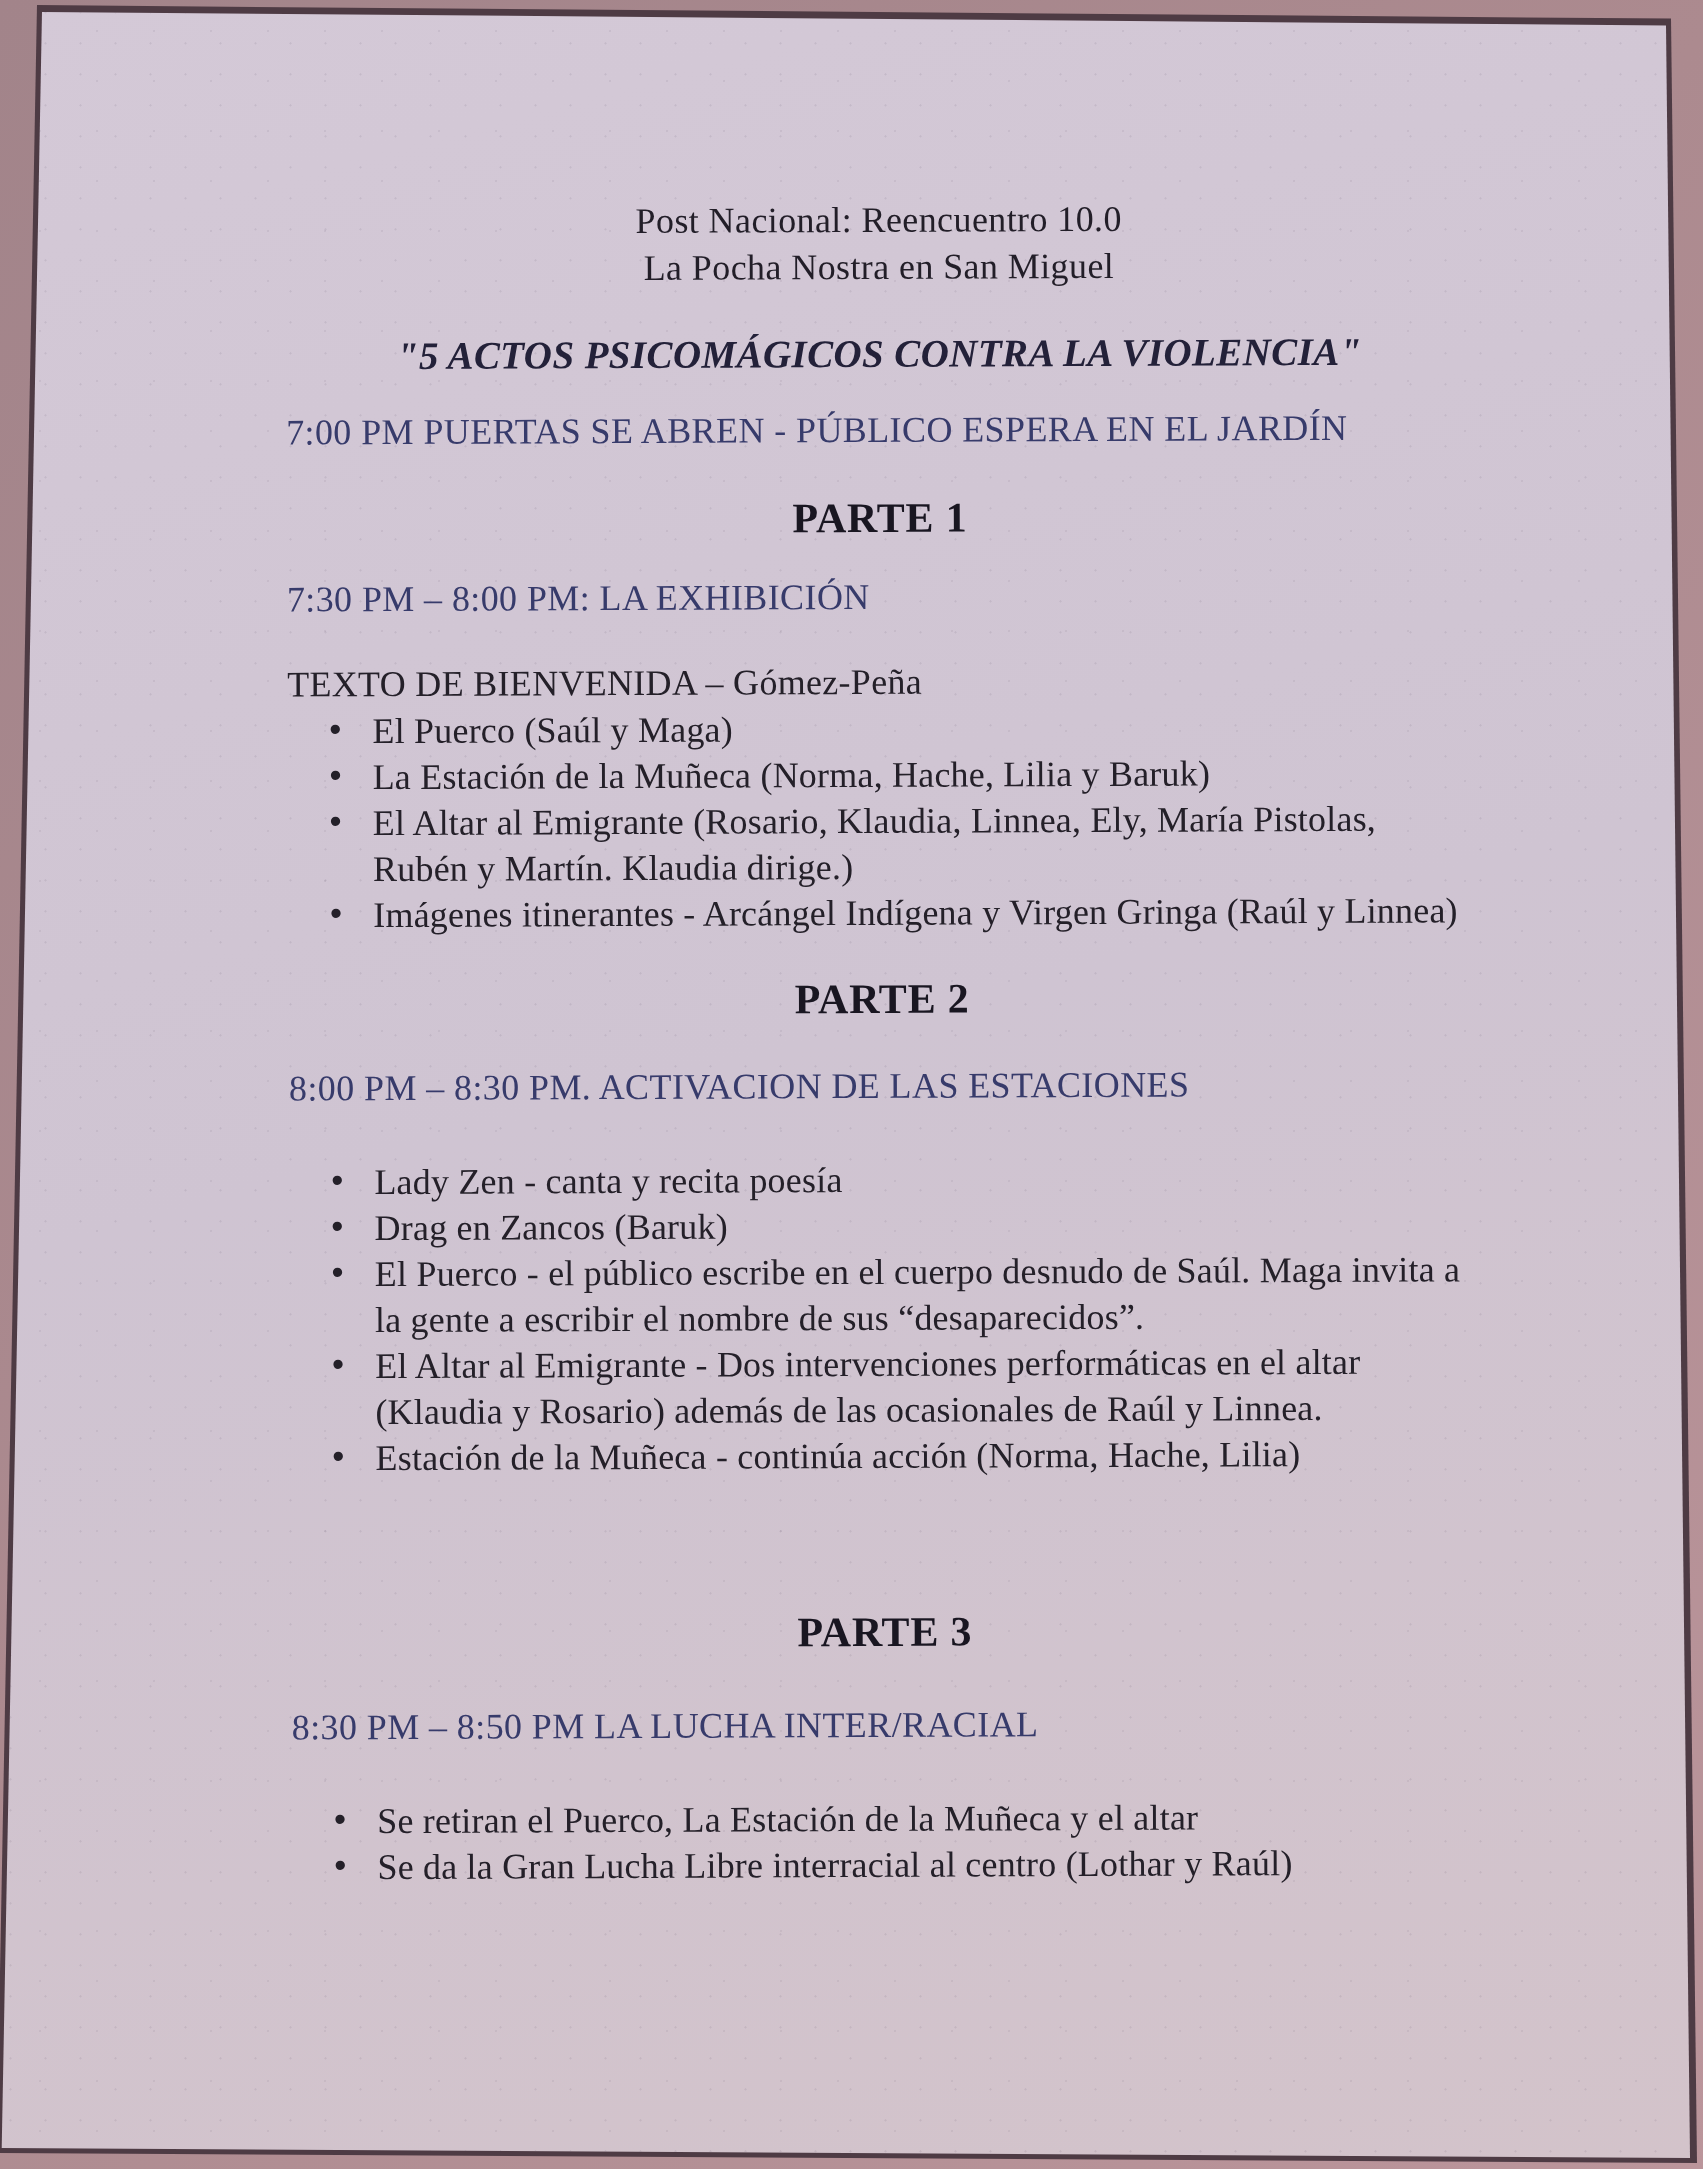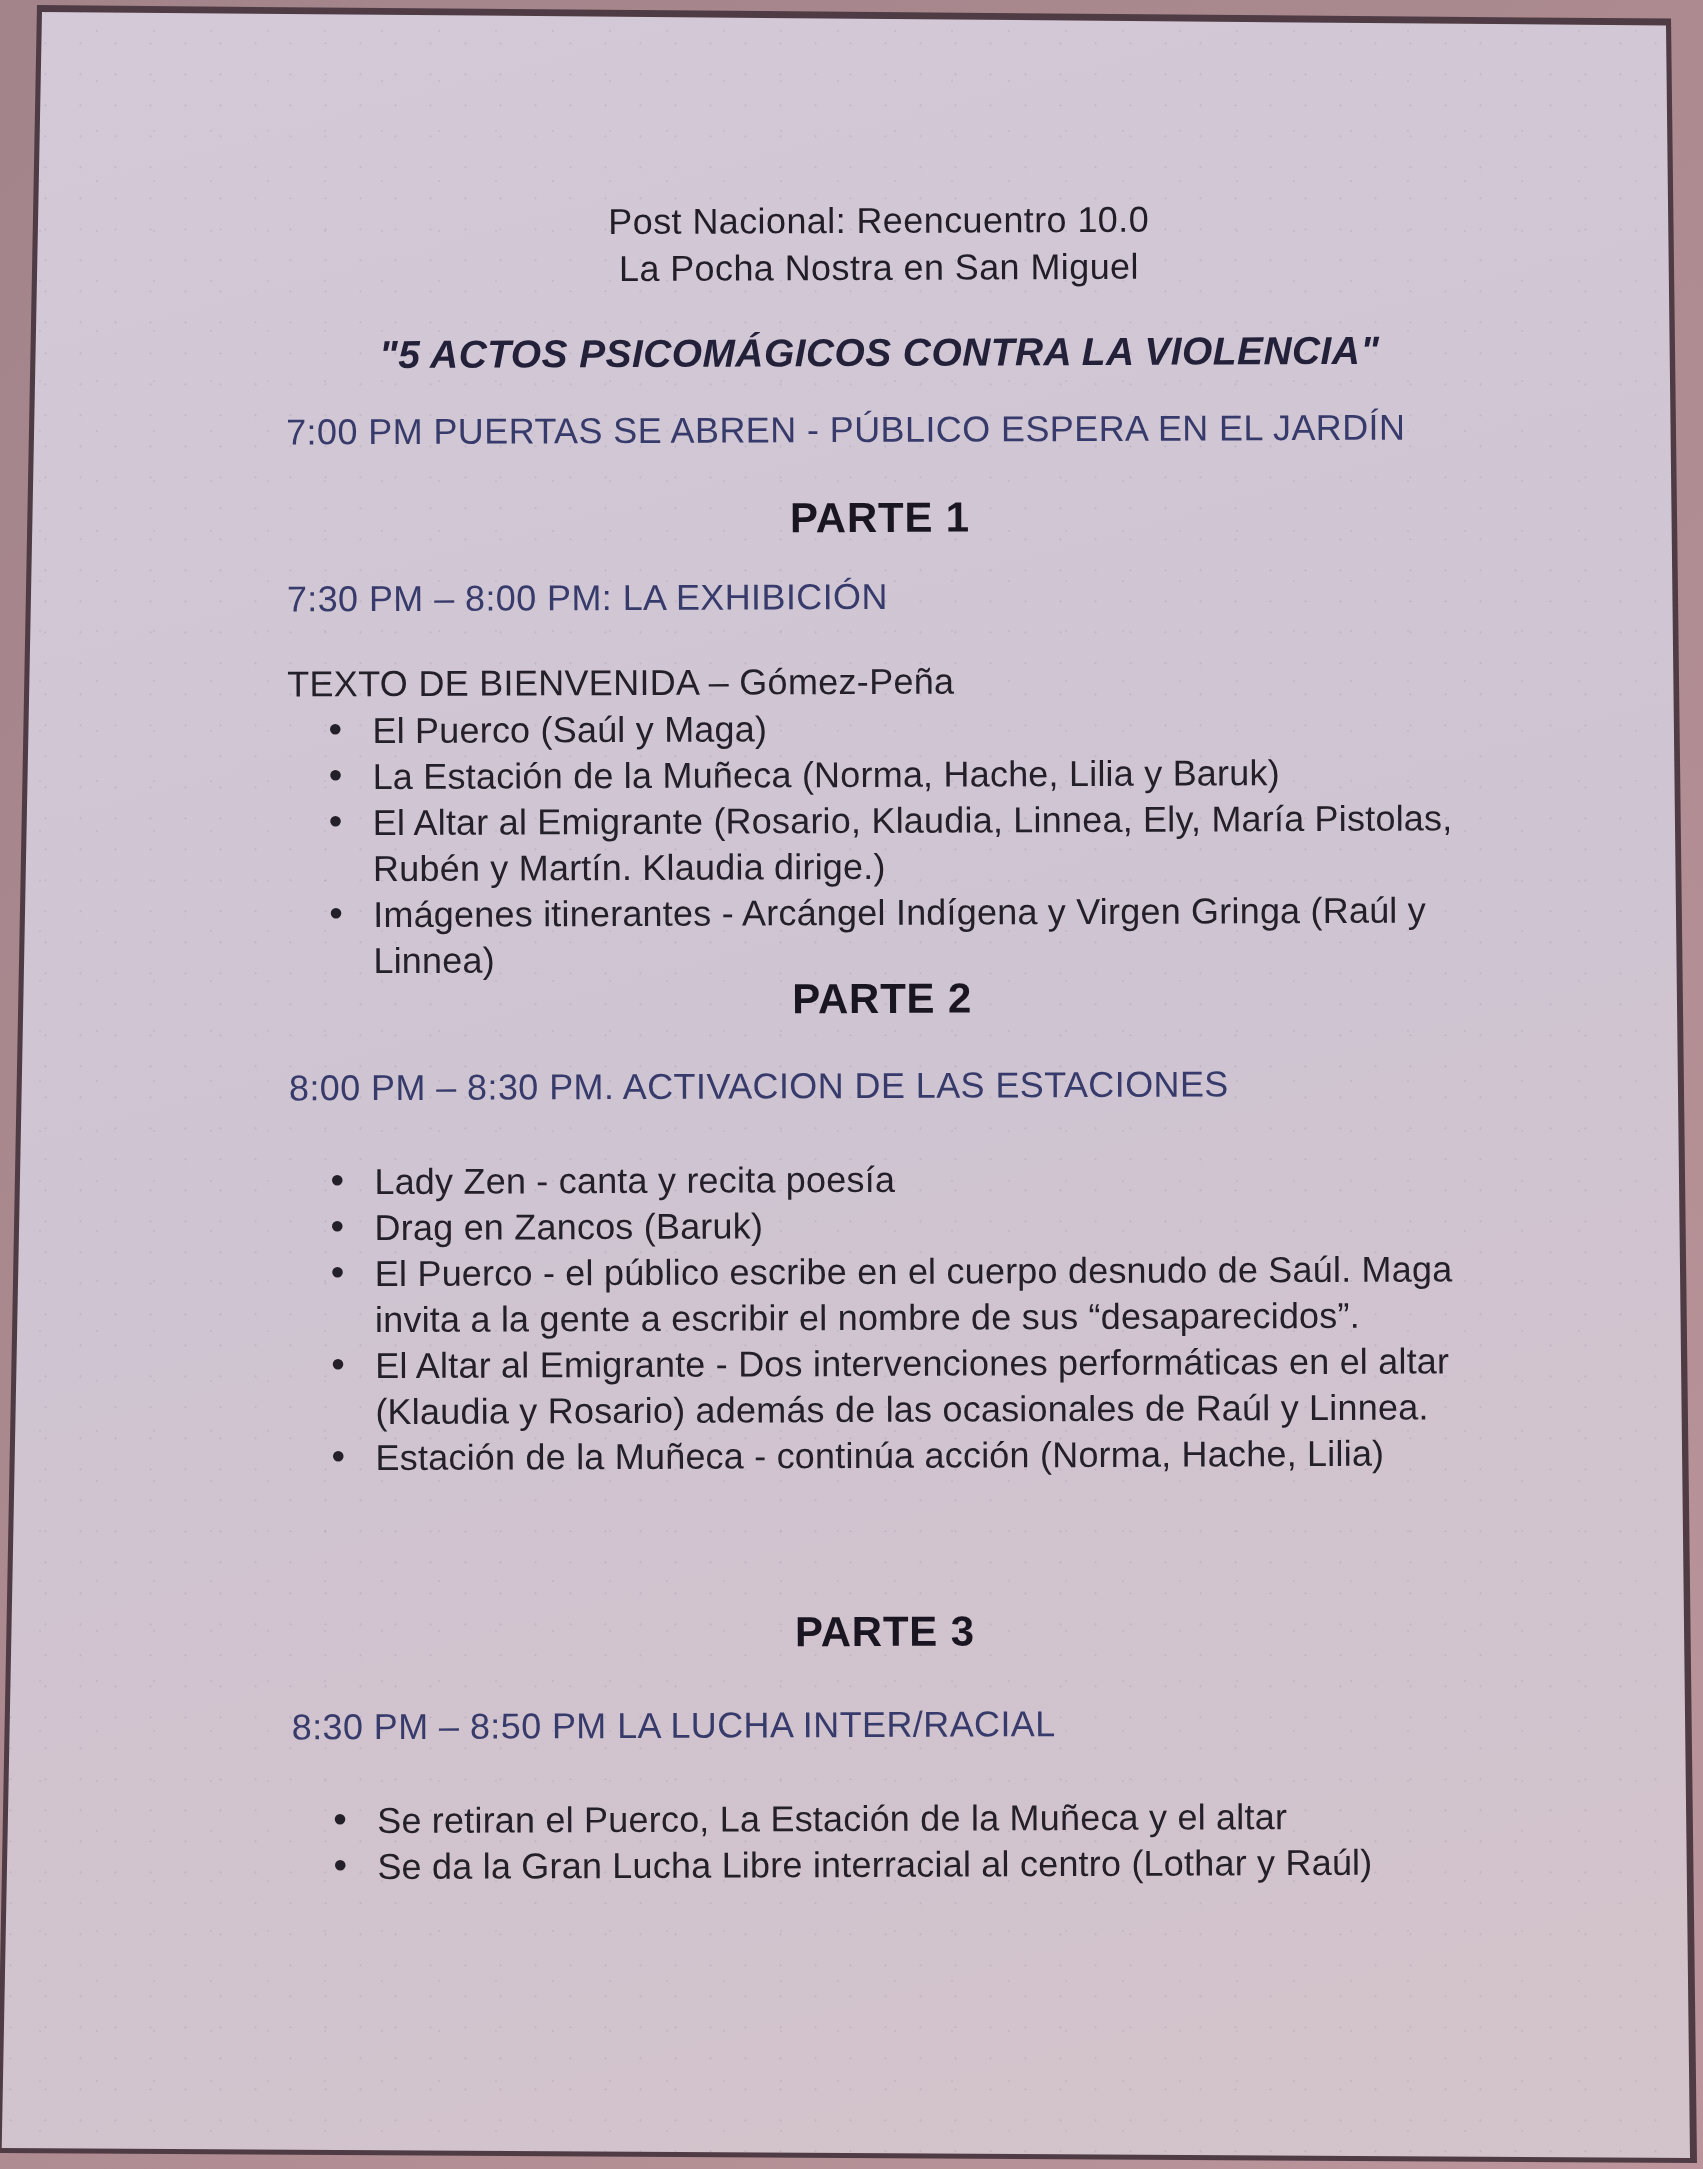--- a/index.html
+++ b/index.html
@@ -24,20 +24,21 @@
   
   .paper {
     position: absolute;
     inset: 0;
     background:
       radial-gradient(circle at 30% 40%, rgba(70,58,84,0.10) 0.8px, transparent 1.4px),
       radial-gradient(circle at 70% 62%, rgba(70,58,84,0.08) 0.8px, transparent 1.4px),
       linear-gradient(165deg, #d4c9d7 0%, #cfc4d2 48%, #d3c3ca 100%);
     background-size: 35px 31px, 57px 50px, 100% 100%;
     clip-path: polygon(42px 12px, 1666px 25.4px, 1690px 2158px, 1.7px 2148px);
+    font-family: Liberation Serif, serif;
   }
   .content {
     position: absolute;
     inset: 0;
     transform: rotate(-0.25deg);
     transform-origin: 50% 40%;
     color: #242029;
   }
   .block { position: absolute; left: 288px; width: 1187px; }
   .centered { text-align: center; }

